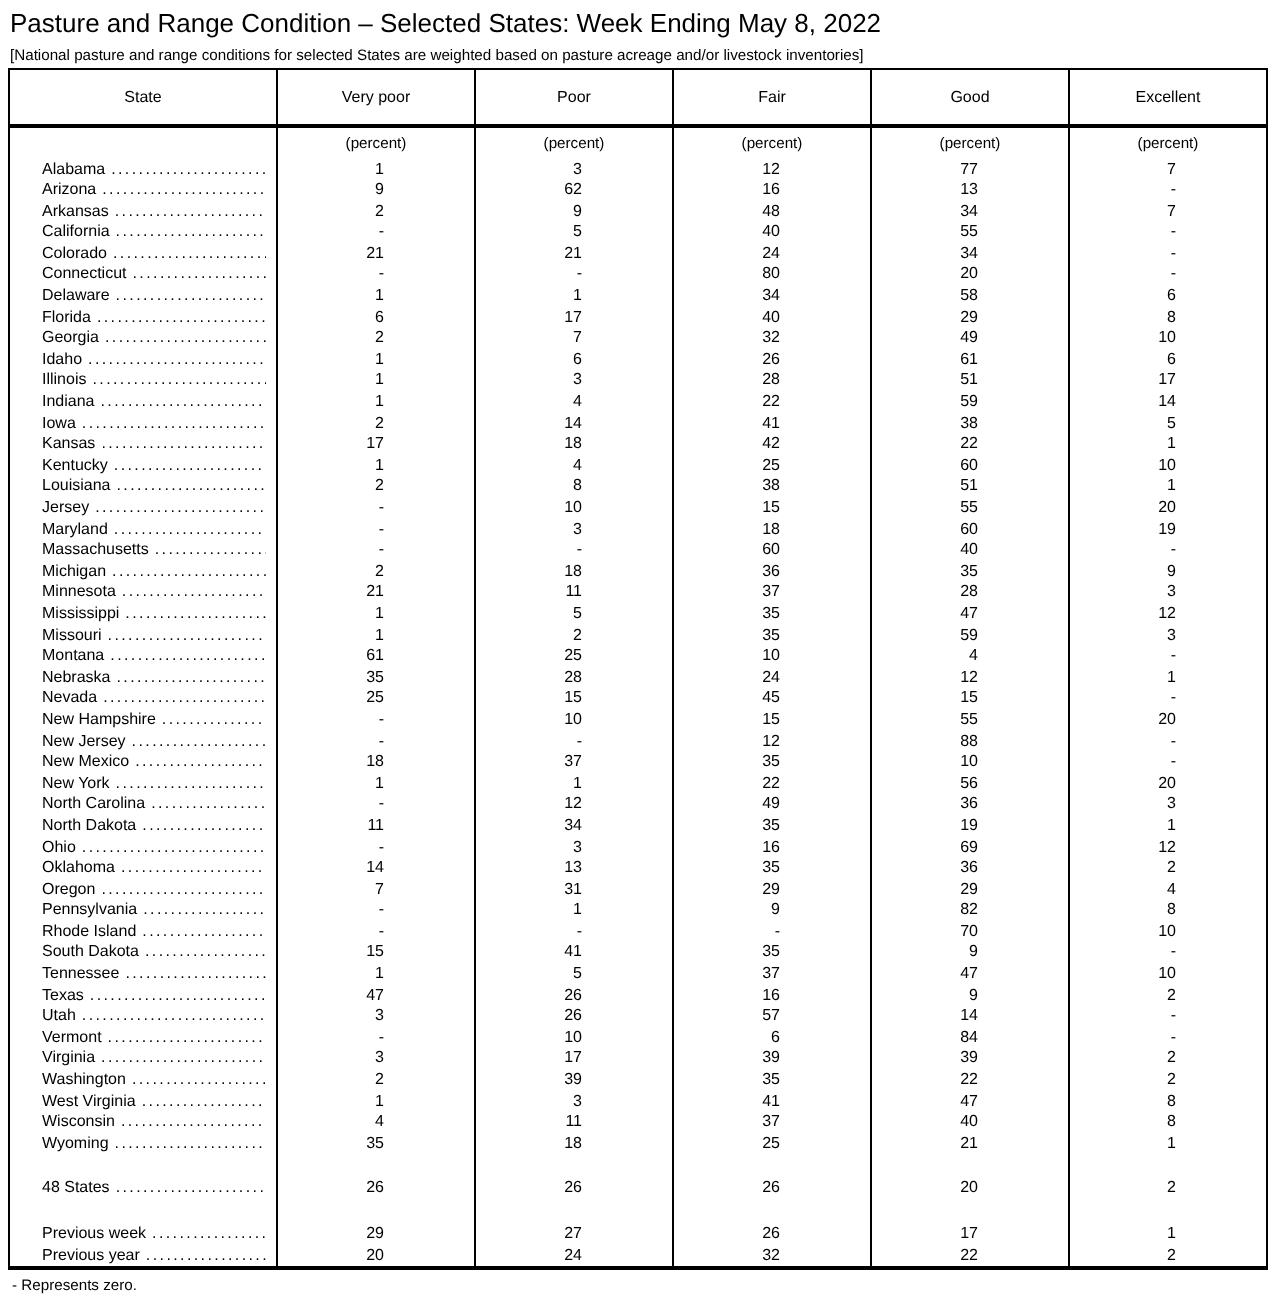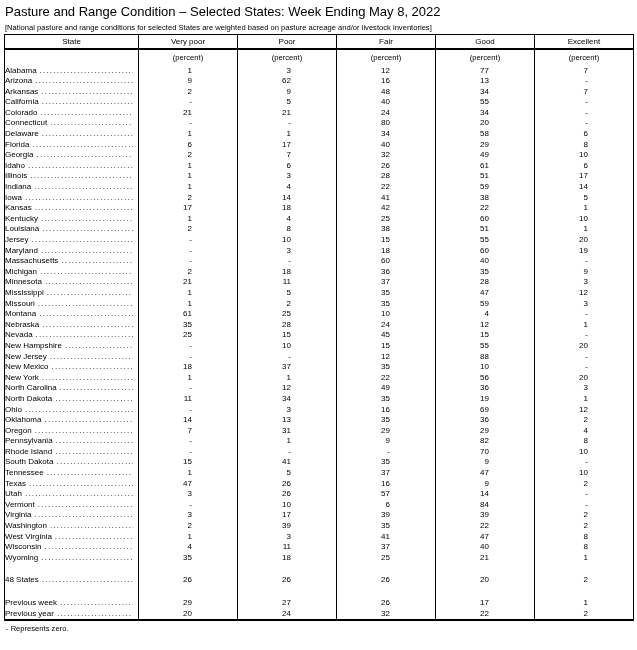--- a/index.html
+++ b/index.html
@@ -34,42 +34,42 @@
   }
   col.col-state { width: 134px; }
   col.col-num   { width: 99px; }
 
   th, td { padding: 0; font-weight: 400; }
   th + th, td + td { border-left: 1px solid #000; }
 
   tr.name-row th {
     font-size: 8px;
     vertical-align: middle;
-    height: 14px;
+    height: 28px;
     border-bottom: 2px solid #000;
   }
   tr.unit-row th {
     font-size: 7.6px;
     text-align: center;
     vertical-align: middle;
     height: 17px;
   }
 
   tbody td {
     font-size: 8px;
     line-height: 10.6px;
     height: 10.6px;
     white-space: nowrap;
     overflow: hidden;
   }
   td.num {
     text-align: right;
     padding-right: 45px;
   }
-  td.state { padding-left: 0; }
+  td.state { padding-left: 16px; }
   .state-wrap { display: flex; align-items: baseline; }
   .state-name { flex: 0 0 auto; }
   .leader {
     flex: 1 1 auto;
     overflow: hidden;
     white-space: nowrap;
     margin: 0 5px 0 3px;
     font-size: 8px;
   }
   .leader::after {

